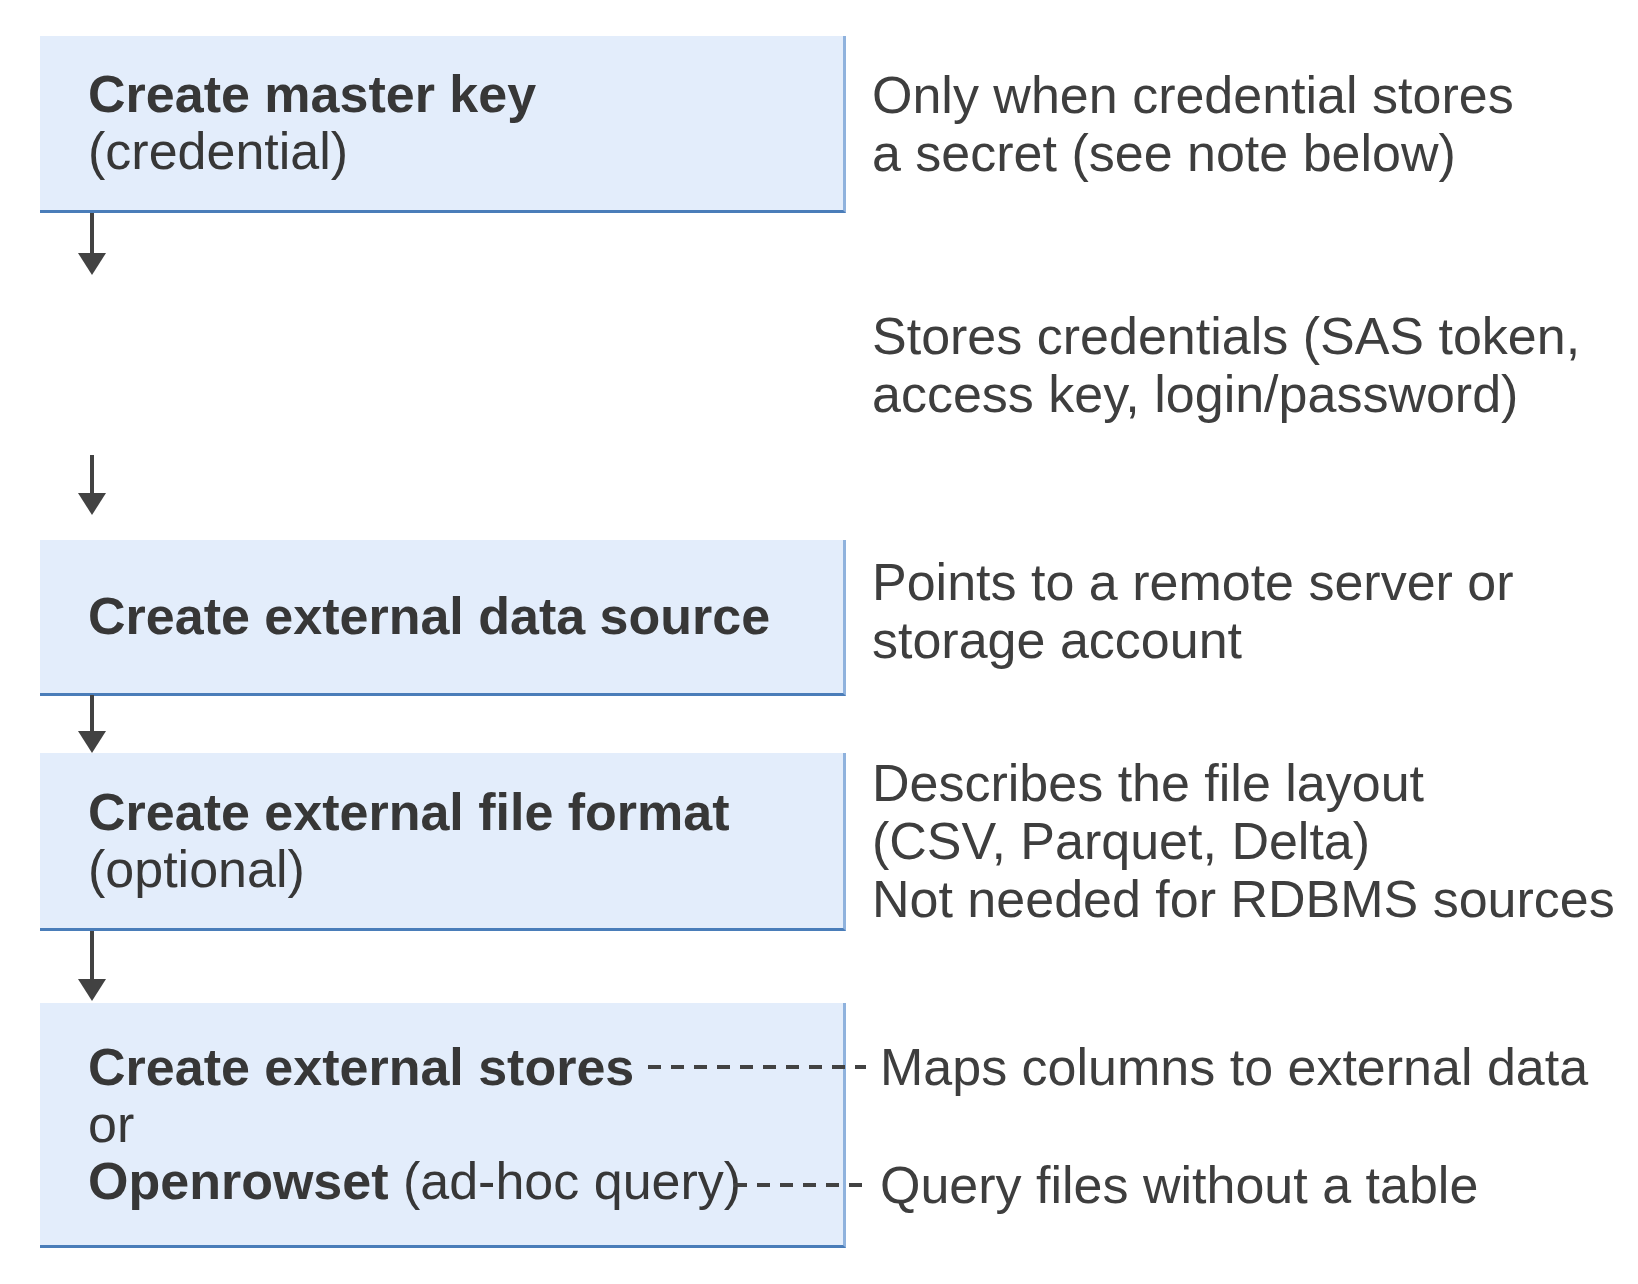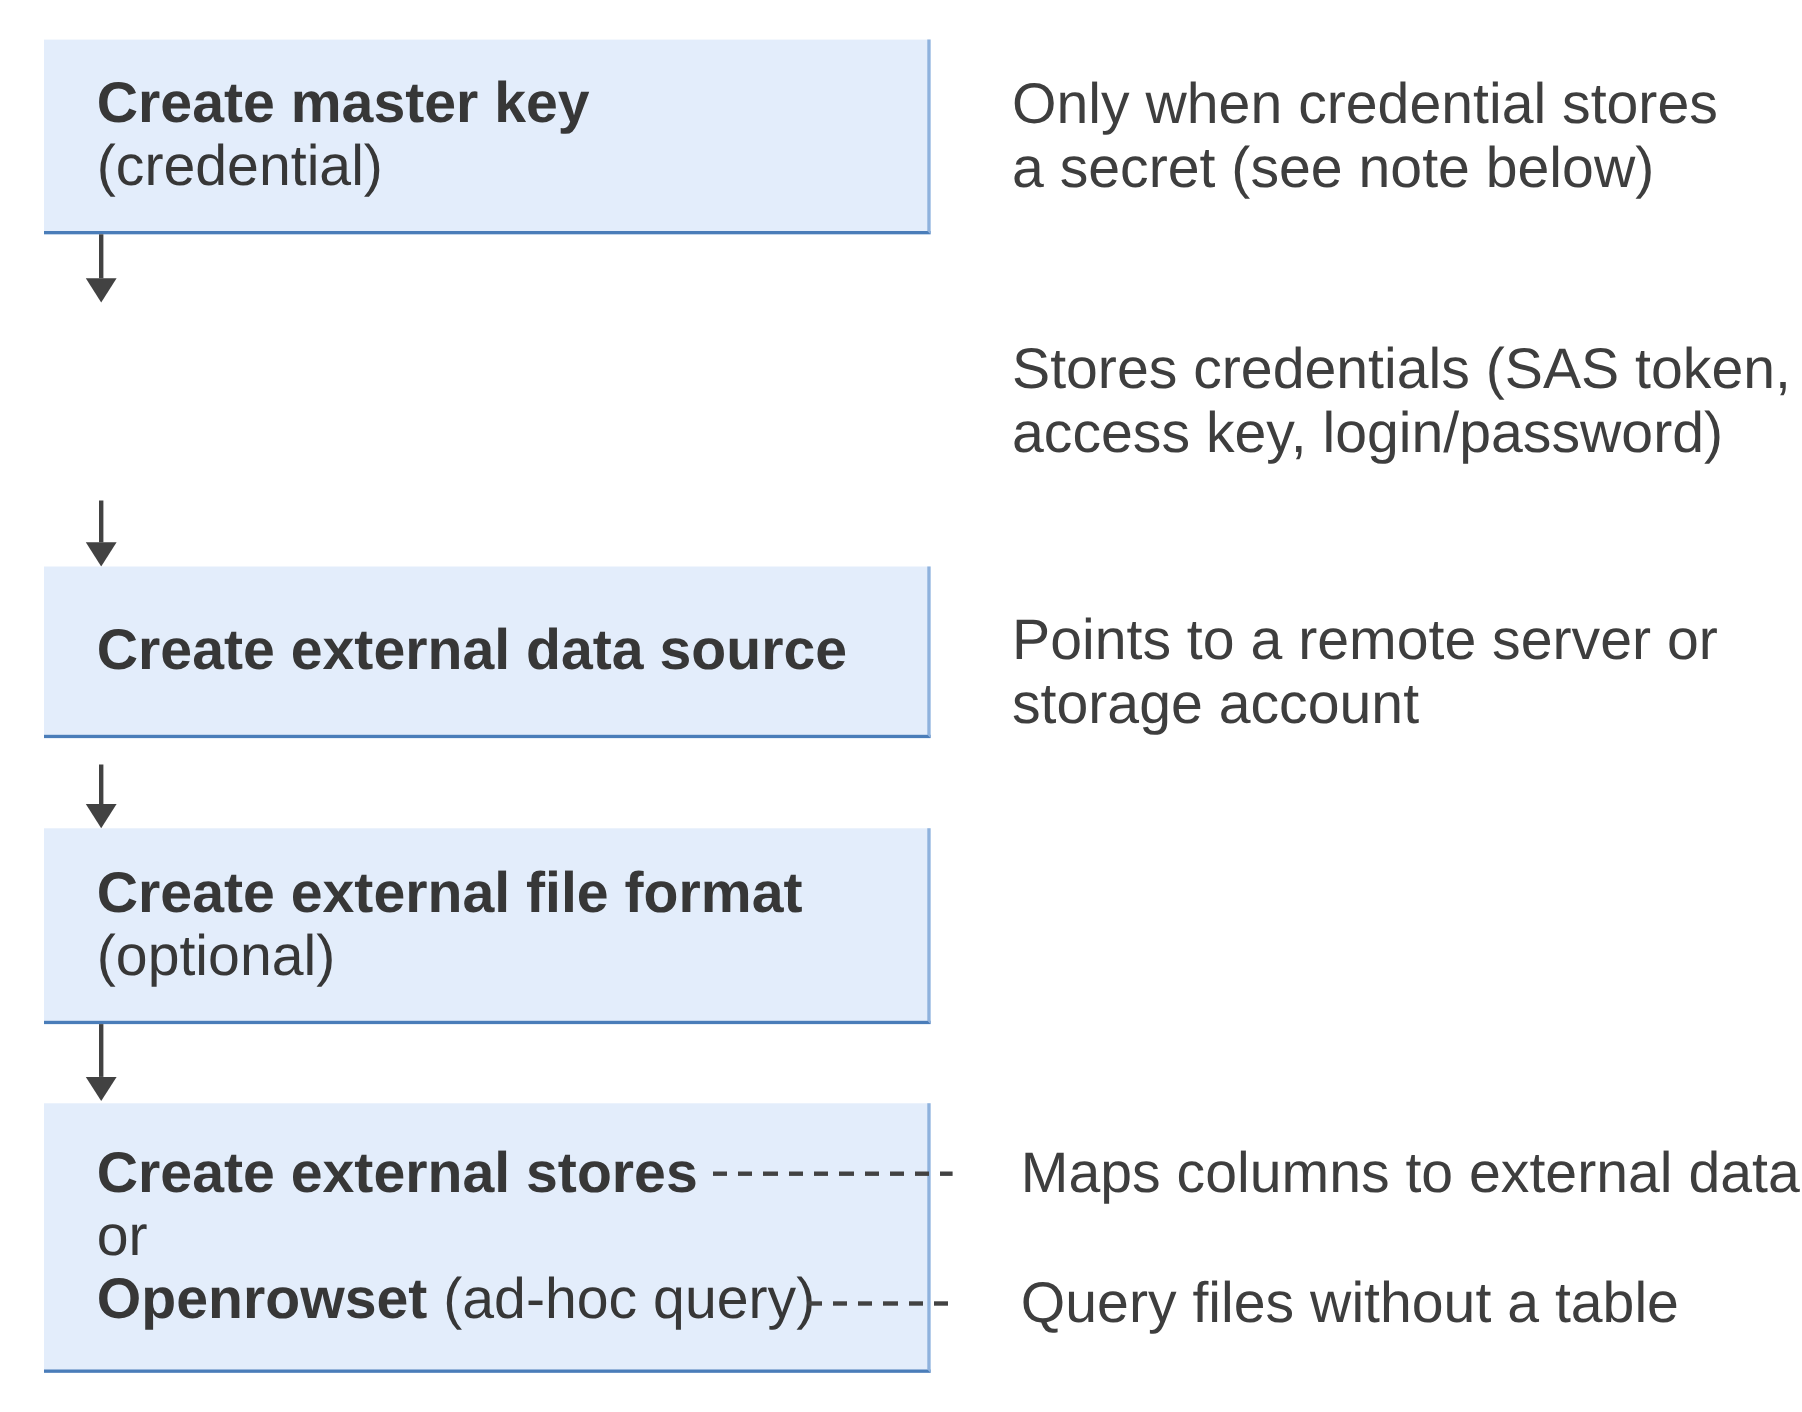--- a/index.html
+++ b/index.html
@@ -34,21 +34,21 @@
     justify-content: center;
     padding-left: 48px;
     color: var(--box-text);
     font-size: 52px;
     line-height: 57px;
   }
   .box .line { white-space: pre-line; }
   .b { font-weight: bold; }
   .box1 { top: 36px;   height: 177px; }
   .box2 { top: 276px;  height: 179px; }
-  .box3 { top: 515px;  height: 156px; }
+  .box3 { top: 540px;  height: 156px; }
   .box4 { top: 753px;  height: 178px; }
   .box5 { top: 1003px; height: 245px; }
 
   .arrow { position: absolute; left: 78px; width: 28px; }
   .arrow .stem {
     position: absolute; left: 12px; top: 0; width: 4px;
     background: var(--arrow);
   }
   .arrow .head {
     position: absolute; left: 0; bottom: 0; width: 0; height: 0;
@@ -61,21 +61,20 @@
   .arrow3 { top: 695px; height: 58px; } .arrow3 .stem { height: 36px; }
   .arrow4 { top: 931px; height: 70px; } .arrow4 .stem { height: 48px; }
 
   .note {
     position: absolute;
     left: 872px;
     color: var(--note-text);
     font-size: 52px;
     line-height: 58px;
     white-space: pre-line;
-    margin-left: 48px;
   }
   .note1 { top: 66px; }
   .note2 { top: 307px; }
   .note3 { top: 553px; }
   .note4 { top: 754px; }
   .note5a { top: 1038px; left: 880px; }
   .note5b { top: 1156px; left: 880px; }
 
   .dash {
     position: absolute;
@@ -130,20 +129,23 @@
     <div class="line">or</div>
     <div class="line"><span class="b">Openrowset</span><span> (ad-hoc query)</span></div>
   </div>
 
   <div class="note note1">Only when credential stores
 a secret (see note below)</div>
   <div class="note note2">Stores credentials (SAS token,
 access key, login/password)</div>
   <div class="note note3">Points to a remote server or
 storage account</div>
+  <div class="note note4">Describes the file layout
+(CSV, Parquet, Delta)
+Not needed for RDBMS sources</div>
 
   <div class="dash dash1"></div>
   <div class="dash dash2"></div>
 
   <div class="note note5b">Query files without a table</div>
   <div class="note note5a">Maps columns to external data</div>
 
 </div>
 
 </body></html>

